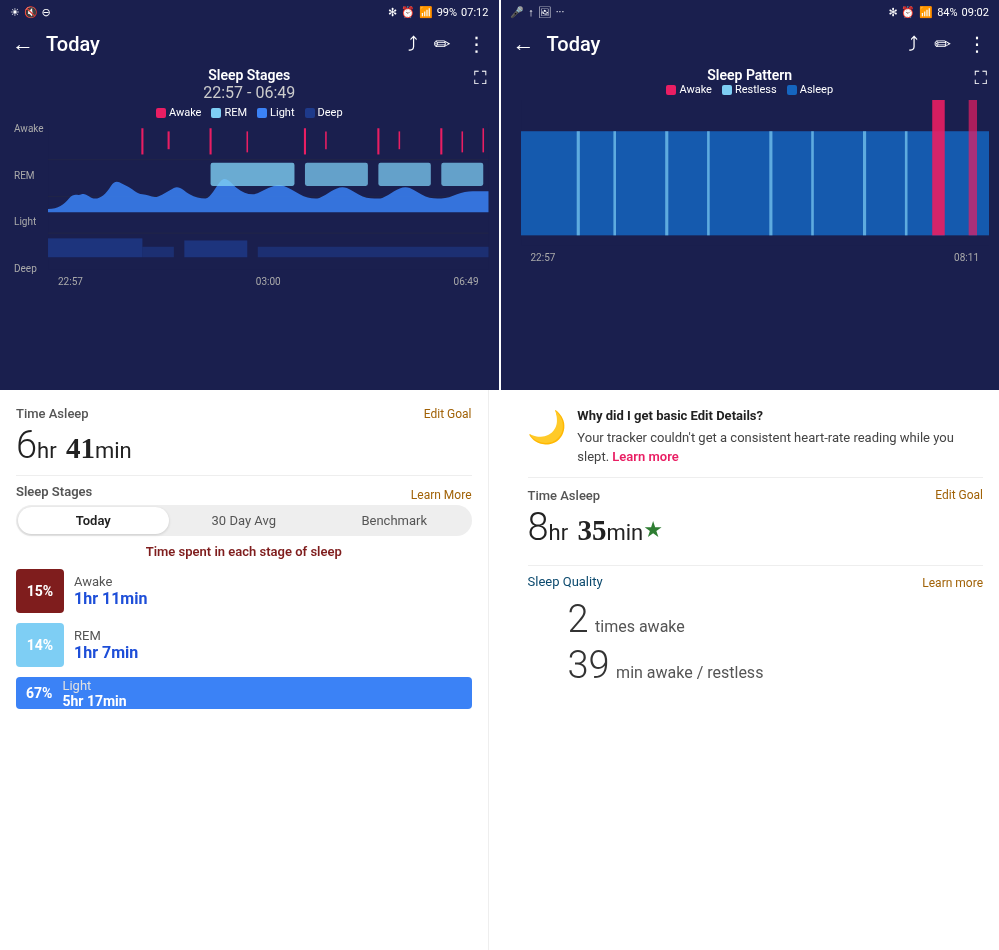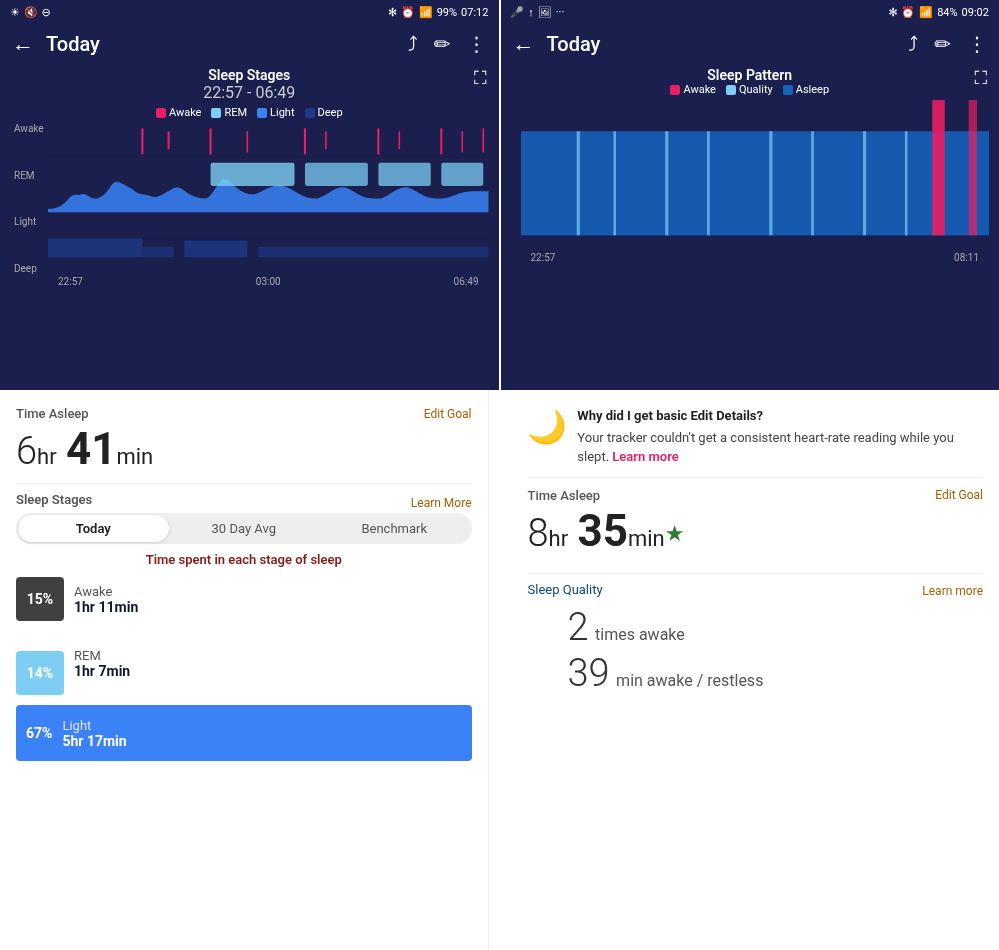--- a/index.html
+++ b/index.html
@@ -45,38 +45,38 @@
     .bottom-left { flex: 1; padding: 16px 16px; border-right: 1px solid #eee; overflow: hidden; }
     .bottom-right { flex: 1; padding: 16px 16px; overflow: hidden; }
 
     
     .info-section { margin-bottom: 8px; }
     .info-row { display: flex; justify-content: space-between; align-items: center; }
     .info-label { font-size: 13px; color: #555; font-weight: 500; }
     .info-link { font-size: 12px; color: #a16207; cursor: pointer; }
     .sleep-time { font-size: 38px; font-weight: 300; color: #222; margin: 2px 0 8px 0; }
     .sleep-time-unit { font-size: 22px; font-weight: 400; }
-    .sleep-time-bold { font-weight: 700; font-size: 44px; }
+    .sleep-time-bold { font-weight: 700; font-size: 29px; font-family: Liberation Serif, serif; }
 
     
     .divider { height: 1px; background: #eee; margin: 8px 0; }
 
     
     .stages-section-title { font-size: 13px; font-weight: 600; color: #555; margin-bottom: 6px; }
     .tab-row { display: flex; background: #eee; border-radius: 20px; padding: 2px; margin-bottom: 8px; }
     .tab-btn { flex: 1; text-align: center; padding: 6px 0; border-radius: 18px; font-size: 13px; cursor: pointer; color: #555; }
     .tab-btn.active { background: #fff; font-weight: 600; color: #222; box-shadow: 0 1px 3px rgba(0,0,0,0.15); }
 
     .stage-description { font-size: 13px; font-weight: 600; text-align: center; color: #7f1d1d; margin-bottom: 10px; }
 
     .stage-bar-item { display: flex; align-items: center; gap: 10px; margin-bottom: 10px; }
     .stage-pct-box { width: 48px; height: 44px; border-radius: 4px; display: flex; align-items: center; justify-content: center; font-size: 14px; font-weight: 700; color: #fff; flex-shrink: 0; }
     .stage-bar-full { flex: 1; height: 44px; border-radius: 4px; display: flex; align-items: center; padding-left: 10px; }
     .stage-name { font-size: 13px; color: #555; }
-    .stage-dur { font-size: 14px; font-weight: 700; color: #0f172a; }
+    .stage-dur { font-size: 16px; font-weight: 700; color: #1d4ed8; }
 
     
     .alert-box { display: flex; align-items: flex-start; gap: 10px; padding-bottom: 10px; border-bottom: 1px solid #eee; margin-bottom: 10px; }
     .moon-icon { font-size: 32px; color: #1a3a6e; margin-top: 2px; }
     .alert-text { font-size: 13px; color: #444; line-height: 1.5; }
     .alert-title { font-weight: 700; color: #222; margin-bottom: 2px; }
     .alert-learn { color: #e91e63; font-weight: 600; cursor: pointer; }
 
     .time-asleep-right { margin-bottom: 8px; }
     .star-icon { color: #2e7d32; font-size: 22px; }
@@ -226,21 +226,21 @@
     <div class="chart-container">
       <div class="chart-title">Sleep Pattern</div>
       <span class="chart-expand">⛶</span>
       <div class="legend">
         <div class="legend-item">
           <div class="legend-dot" style="background:#e91e63;"></div>
           <span>Awake</span>
         </div>
         <div class="legend-item">
           <div class="legend-dot" style="background:#7ecef4;"></div>
-          <span>Quality</span>
+          <span>Restless</span>
         </div>
         <div class="legend-item">
           <div class="legend-dot" style="background:#1565c0;"></div>
           <span>Asleep</span>
         </div>
       </div>
 
       <div class="chart-body">
         <div class="y-labels" style="width:10px;"></div>
         <div class="svg-wrap">
@@ -293,41 +293,41 @@
 
     <div class="tab-row">
       <div class="tab-btn active">Today</div>
       <div class="tab-btn">30 Day Avg</div>
       <div class="tab-btn">Benchmark</div>
     </div>
 
     <div class="stage-description">Time spent in each stage of sleep</div>
 
     <div class="stage-bar-item">
-      <div class="stage-pct-box" style="background:#404040;">
+      <div class="stage-pct-box" style="background:#7f1d1d;">
         <span>15%</span>
       </div>
       <div style="display:flex;flex-direction:column;">
         <span class="stage-name">Awake</span>
         <span class="stage-dur">1hr 11min</span>
       </div>
     </div>
 
     <div class="stage-bar-item">
-      <div class="stage-pct-box" style="background:#7ecef4;margin-top:20px;">
+      <div class="stage-pct-box" style="background:#7ecef4;">
         <span>14%</span>
       </div>
       <div style="display:flex;flex-direction:column;">
         <span class="stage-name">REM</span>
         <span class="stage-dur">1hr 7min</span>
       </div>
     </div>
 
     <div class="stage-bar-item">
-      <div class="stage-bar-full" style="background:#3b82f6; flex:1; height:56px; border-radius:4px; display:flex; align-items:center; gap:10px;">
+      <div class="stage-bar-full" style="background:#3b82f6; flex:1; height:32px; border-radius:4px; display:flex; align-items:center; gap:10px;">
         <span style="color:#fff;font-weight:700;font-size:14px;">67%</span>
         <div>
           <div style="font-size:13px;color:#e0e0e0;">Light</div>
           <div style="font-size:14px;font-weight:700;color:#fff;">5hr 17min</div>
         </div>
       </div>
     </div>
 
   </div>
 

